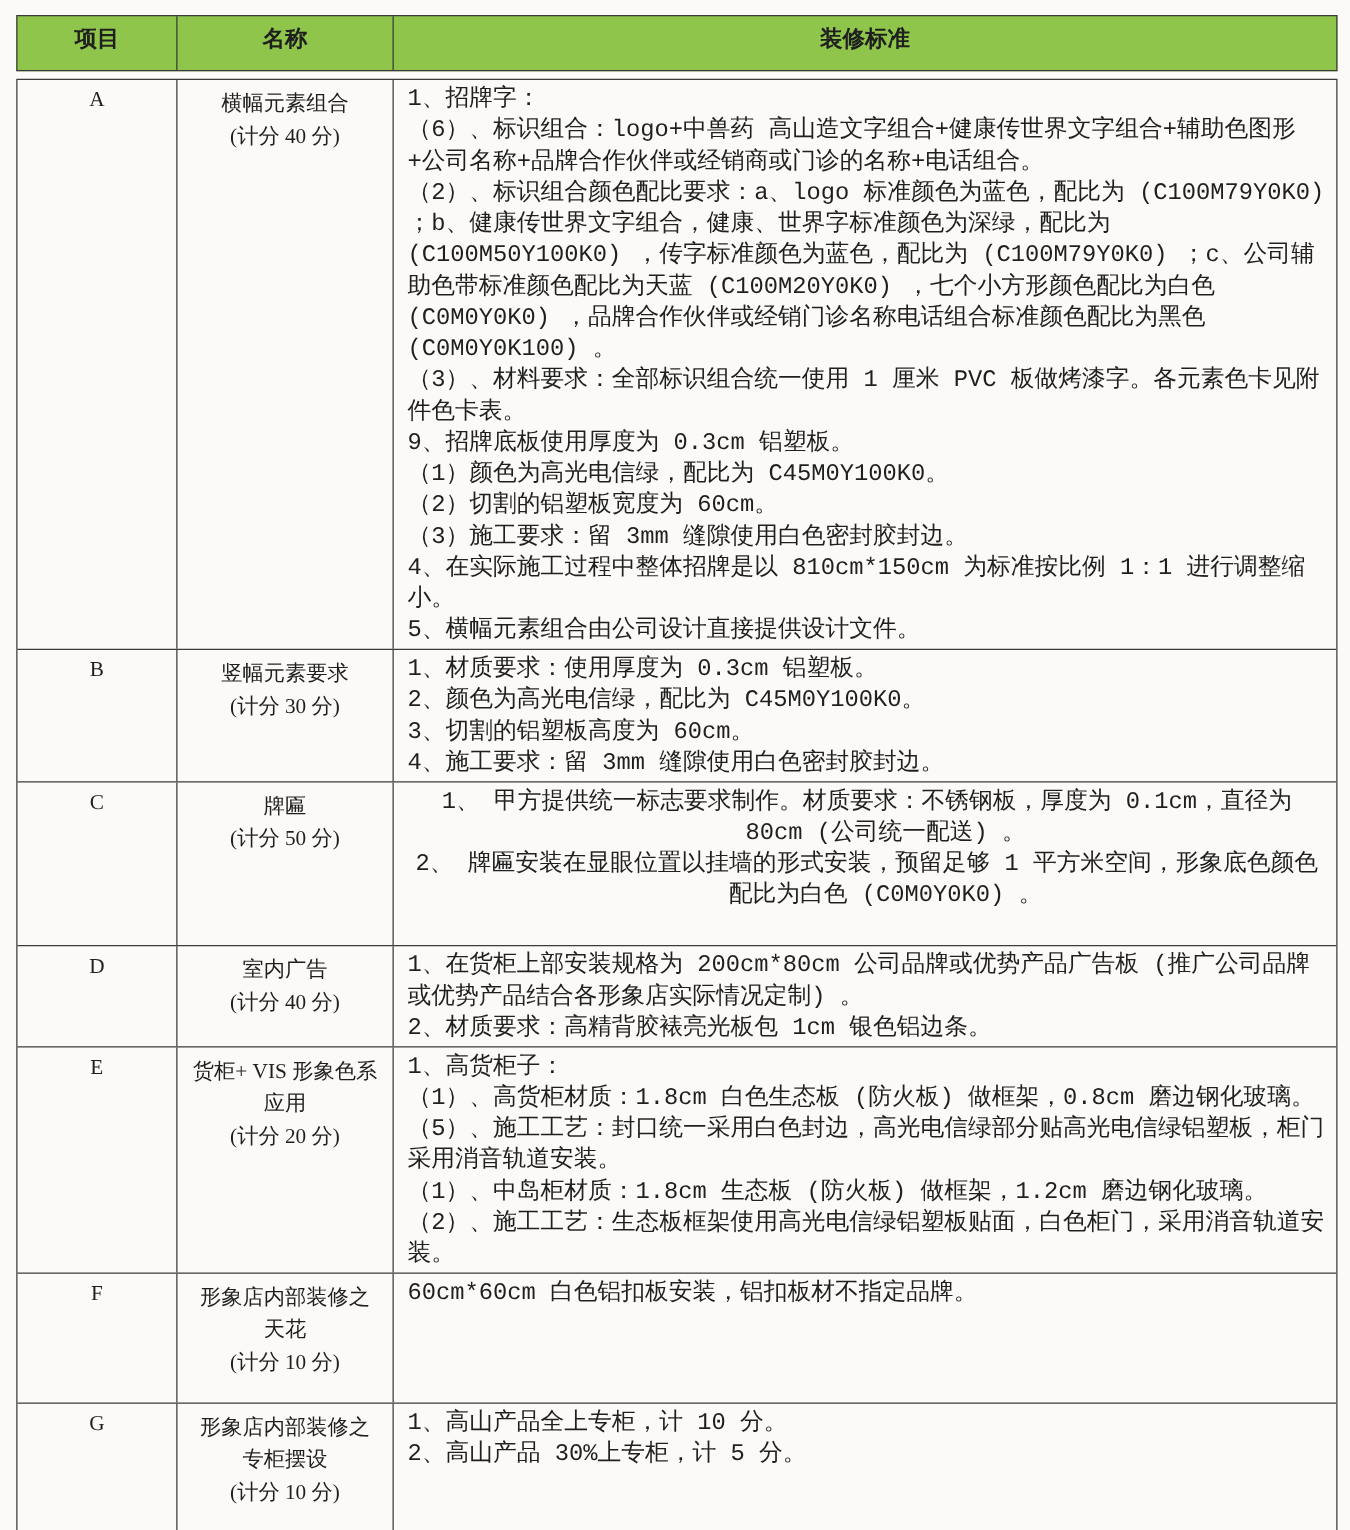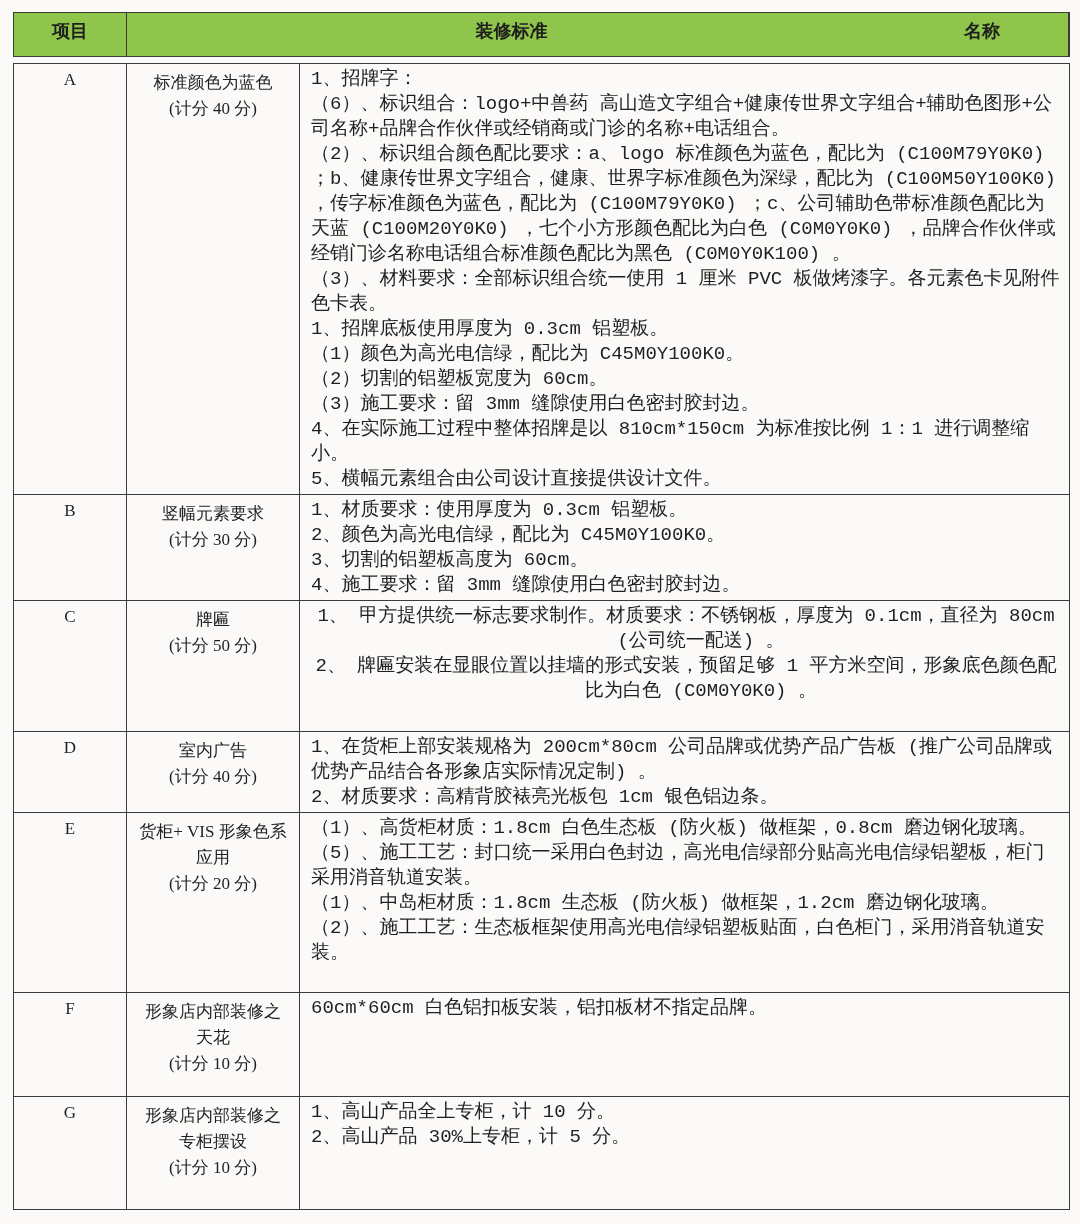--- a/index.html
+++ b/index.html
@@ -14,21 +14,21 @@
 
   .thead {
     display:flex; height:45px;
     background:#8ec54a;
     border:1px solid #3b3b3b;
     font-weight:bold; font-size:18px;
   }
   .th { padding-top:6px; text-align:center; }
   .thead .c1, .thead .c2 { border-right:1px solid #3b3b3b; }
 
-  .c1 { width:113px; flex:0 0 auto; }
+  .c1 { width:128px; flex:0 0 auto; }
   .c2 { width:173px; flex:0 0 auto; }
   .c3 { flex:1 1 auto; min-width:0; }
 
   .tbody { margin-top:6px; border:1px solid #3b3b3b; }
   .tr { display:flex; }
   .tr:not(:last-child) { border-bottom:1px solid #3b3b3b; }
   .td.c1, .td.c2 { border-right:1px solid #3b3b3b; }
 
   .item { font-size:17px; text-align:center; padding-top:6px; }
   .name { font-size:17px; text-align:center; padding-top:6px; line-height:26px; }
@@ -37,39 +37,39 @@
   .hang { padding-left:30px; text-indent:-30px;text-align:center; }
 </style>
 </head>
 <body>
 
 <div class="page">
   <div class="table">
 
     <div class="thead">
       <div class="th c1">项目</div>
+      <div class="th c2">名称</div>
       <div class="th c3">装修标准</div>
-      <div class="th c2">名称</div>
     </div>
 
     <div class="tbody">
 
       <div class="tr" style="min-height:421px">
         <div class="td c1 item">A</div>
         <div class="td c2 name">
-          <div>标准颜色为蓝色</div>
+          <div>横幅元素组合</div>
           <div></div>
           <div>(计分 40 分)</div>
         </div>
         <div class="td c3 std">
           <p>1、招牌字：</p>
           <p>（6）、标识组合：logo+中兽药 高山造文字组合+健康传世界文字组合+辅助色图形+公司名称+品牌合作伙伴或经销商或门诊的名称+电话组合。</p>
           <p>（2）、标识组合颜色配比要求：a、logo 标准颜色为蓝色，配比为 (C100M79Y0K0) ；b、健康传世界文字组合，健康、世界字标准颜色为深绿，配比为 (C100M50Y100K0) ，传字标准颜色为蓝色，配比为 (C100M79Y0K0) ；c、公司辅助色带标准颜色配比为天蓝 (C100M20Y0K0) ，七个小方形颜色配比为白色 (C0M0Y0K0) ，品牌合作伙伴或经销门诊名称电话组合标准颜色配比为黑色 (C0M0Y0K100) 。</p>
           <p>（3）、材料要求：全部标识组合统一使用 1 厘米 PVC 板做烤漆字。各元素色卡见附件色卡表。</p>
-          <p>1、招牌底板使用厚度为 0.3cm 铝塑板。</p>
+          <p>9、招牌底板使用厚度为 0.3cm 铝塑板。</p>
           <p>（1）颜色为高光电信绿，配比为 C45M0Y100K0。</p>
           <p>（2）切割的铝塑板宽度为 60cm。</p>
           <p>（3）施工要求：留 3mm 缝隙使用白色密封胶封边。</p>
           <p>4、在实际施工过程中整体招牌是以 810cm*150cm 为标准按比例 1：1 进行调整缩小。</p>
           <p>5、横幅元素组合由公司设计直接提供设计文件。</p>
         </div>
       </div>
 
       <div class="tr" style="min-height:105px">
         <div class="td c1 item">B</div>
@@ -113,20 +113,21 @@
       </div>
 
       <div class="tr" style="min-height:180px">
         <div class="td c1 item">E</div>
         <div class="td c2 name">
           <div>货柜+ VIS 形象色系</div>
           <div>应用</div>
           <div>(计分 20 分)</div>
         </div>
         <div class="td c3 std">
+          <p>1、高货柜子：</p>
           <p>（1）、高货柜材质：1.8cm 白色生态板 (防火板) 做框架，0.8cm 磨边钢化玻璃。</p>
           <p>（5）、施工工艺：封口统一采用白色封边，高光电信绿部分贴高光电信绿铝塑板，柜门采用消音轨道安装。</p>
           <p>（1）、中岛柜材质：1.8cm 生态板 (防火板) 做框架，1.2cm 磨边钢化玻璃。</p>
           <p>（2）、施工工艺：生态板框架使用高光电信绿铝塑板贴面，白色柜门，采用消音轨道安装。</p>
         </div>
       </div>
 
       <div class="tr" style="min-height:104px">
         <div class="td c1 item">F</div>
         <div class="td c2 name">

